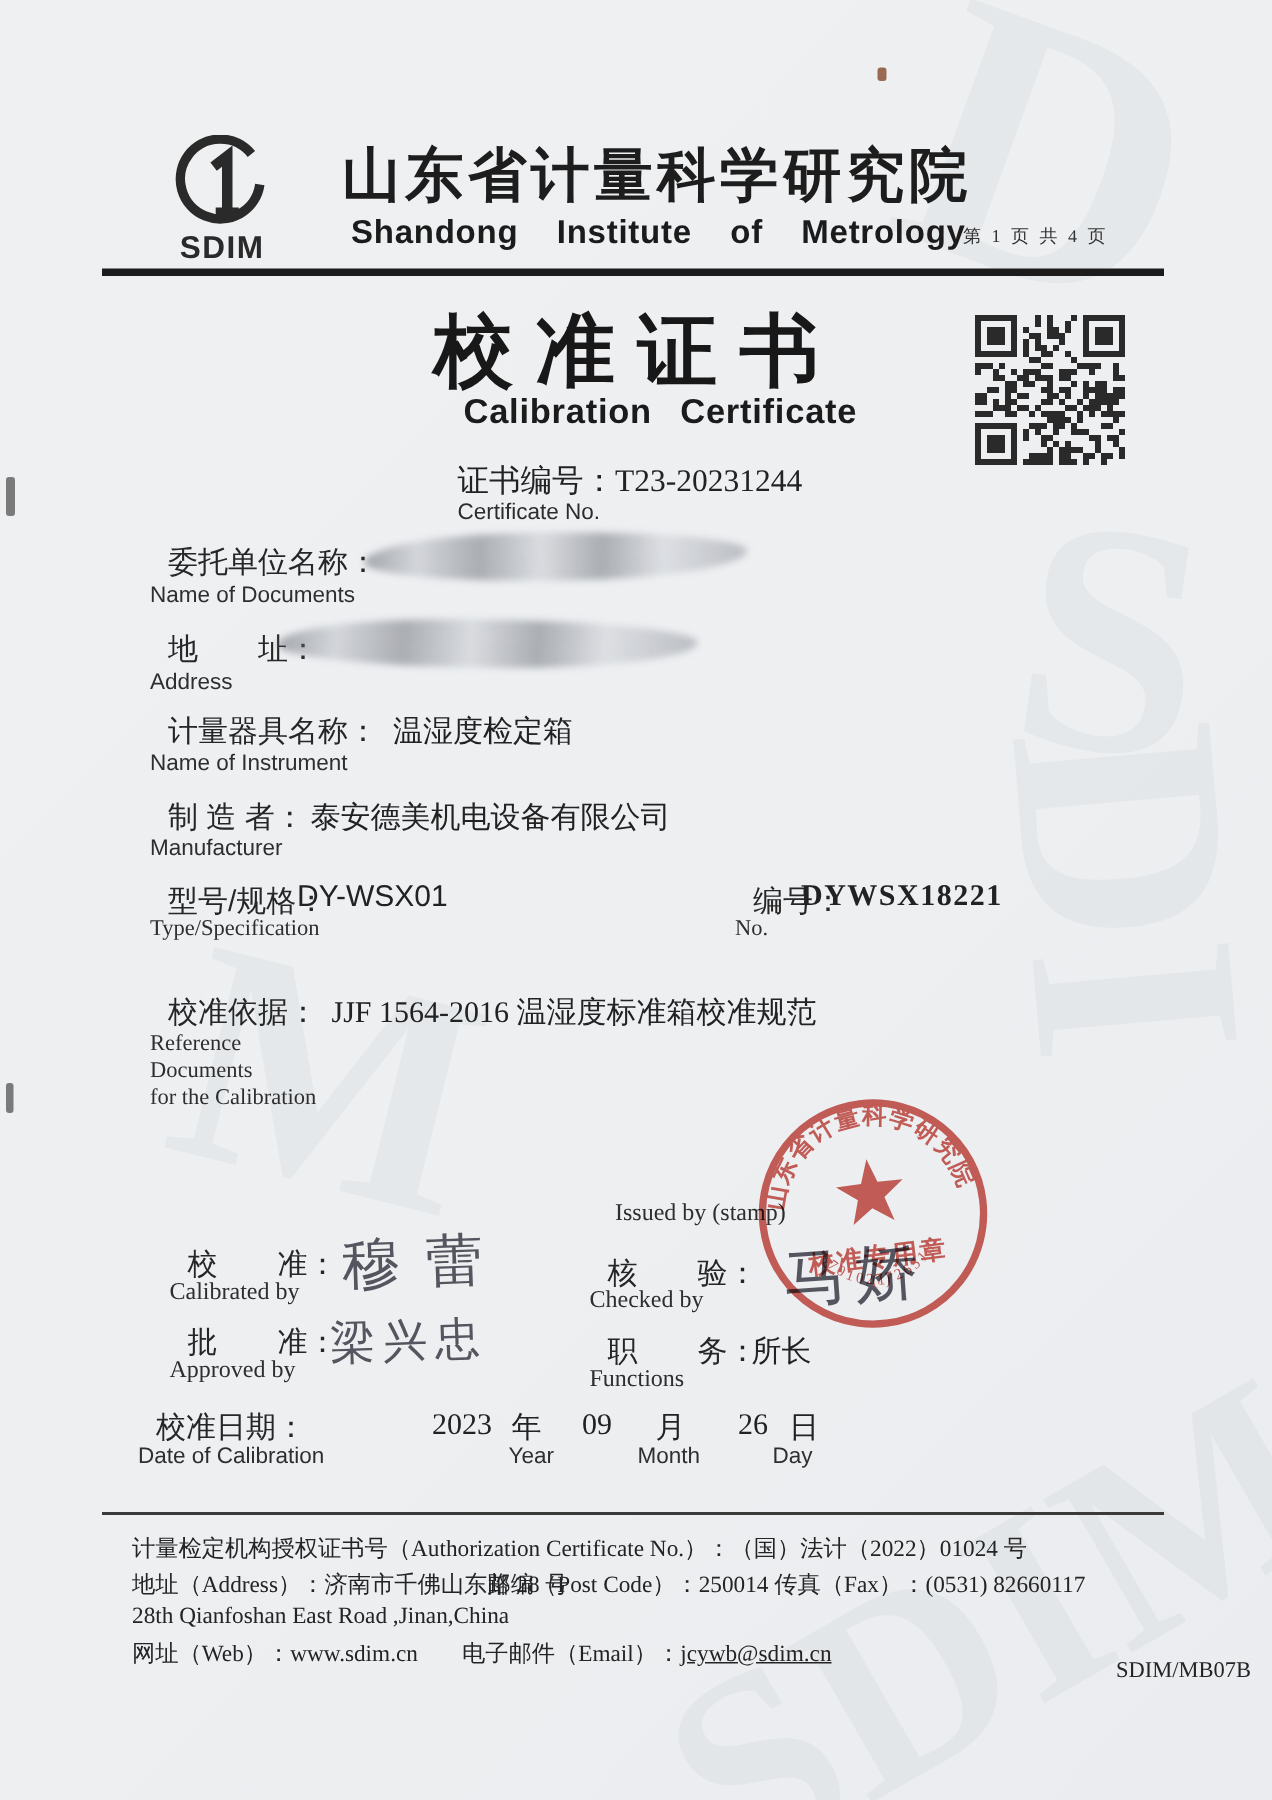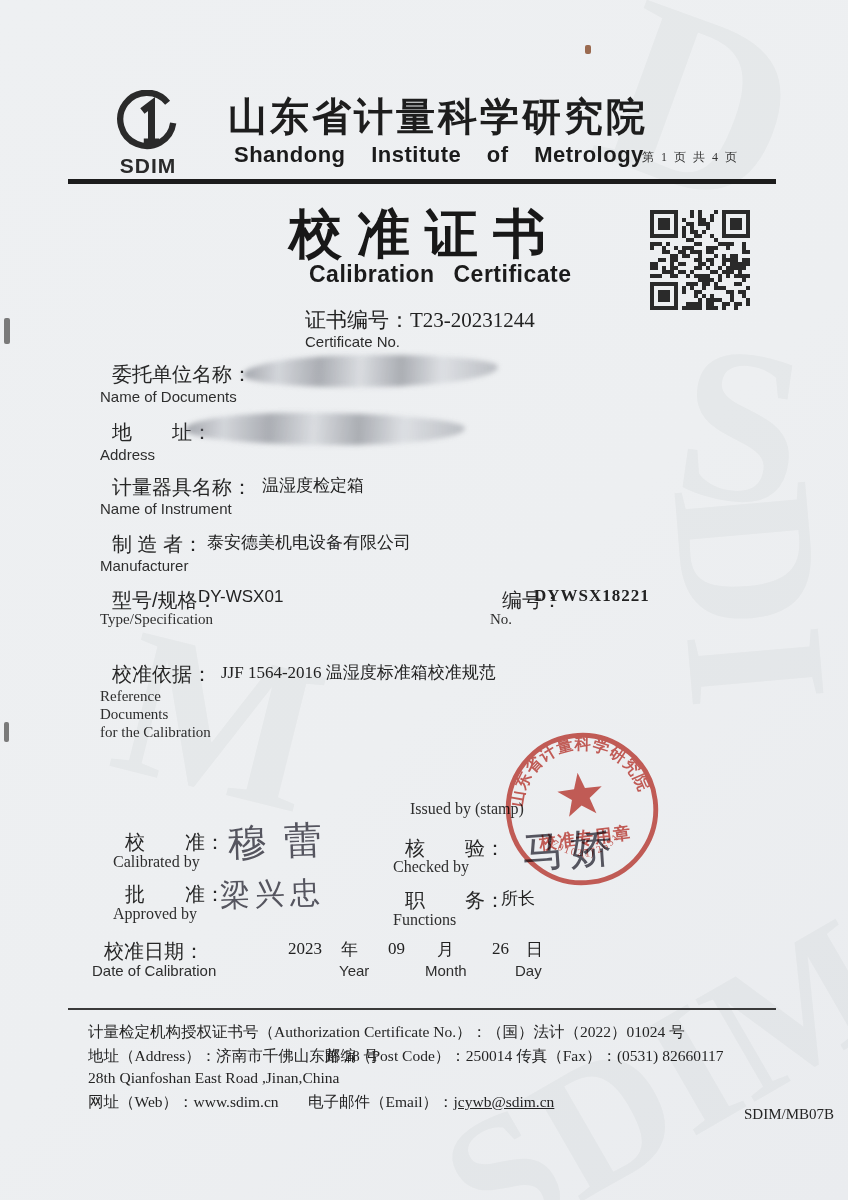--- a/index.html
+++ b/index.html
@@ -23,21 +23,21 @@
   .logo-text{font-size:21px;font-weight:800;letter-spacing:1px;color:#2a2a2a;margin-top:-2px;}
   
   .title-cn{left:289px;top:199px;font-size:53px;font-weight:800;letter-spacing:15px;color:#181818;font-family:"Liberation Serif",serif;}
   .title-en{left:309px;top:261px;font-size:23px;font-weight:700;word-spacing:12px;letter-spacing:.5px;color:#1b1b1b;}
   .certno{left:305px;top:306px;font-size:21px;color:#222;font-family:"Liberation Serif",serif;}
   .certno-en{left:305px;top:333px;font-size:15px;color:#2c2c2c;}
   .qr{left:650px;top:210px;position:absolute;width:100px;height:100px;}
   
   .lbl{font-size:20px;color:#262626;margin-left:12px;}
   .sub{font-size:15px;color:#2e2e2e;}
-  .val{font-size:17px;color:#222;text-align:right;}
+  .val{font-size:20px;color:#222;text-align:right;}
   .smudge{position:absolute;border-radius:45% 55% 50% 50%/60% 45% 60% 45%;
     background:linear-gradient(92deg,rgba(88,92,102,.50) 0%,rgba(150,154,164,.30) 14%,
       rgba(98,102,112,.48) 30%,rgba(160,164,174,.26) 46%,rgba(92,96,106,.46) 62%,
       rgba(168,172,182,.24) 78%,rgba(110,114,124,.40) 100%);
     filter:blur(2.4px);}
   
   .seal{left:501px;top:728px;width:162px;height:162px;position:absolute;
     transform:rotate(-7deg);opacity:.85;mix-blend-mode:multiply;color:#c8453d;}
   .seal svg{width:100%;height:100%;}
   .seal-ring{fill:none;stroke:currentColor;stroke-width:6;}

